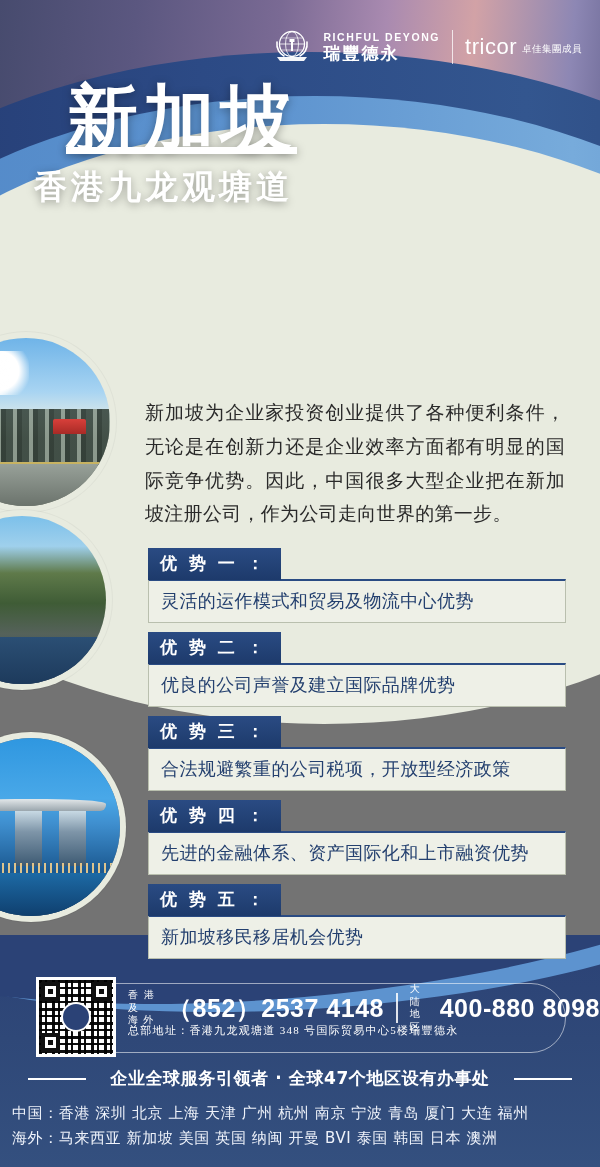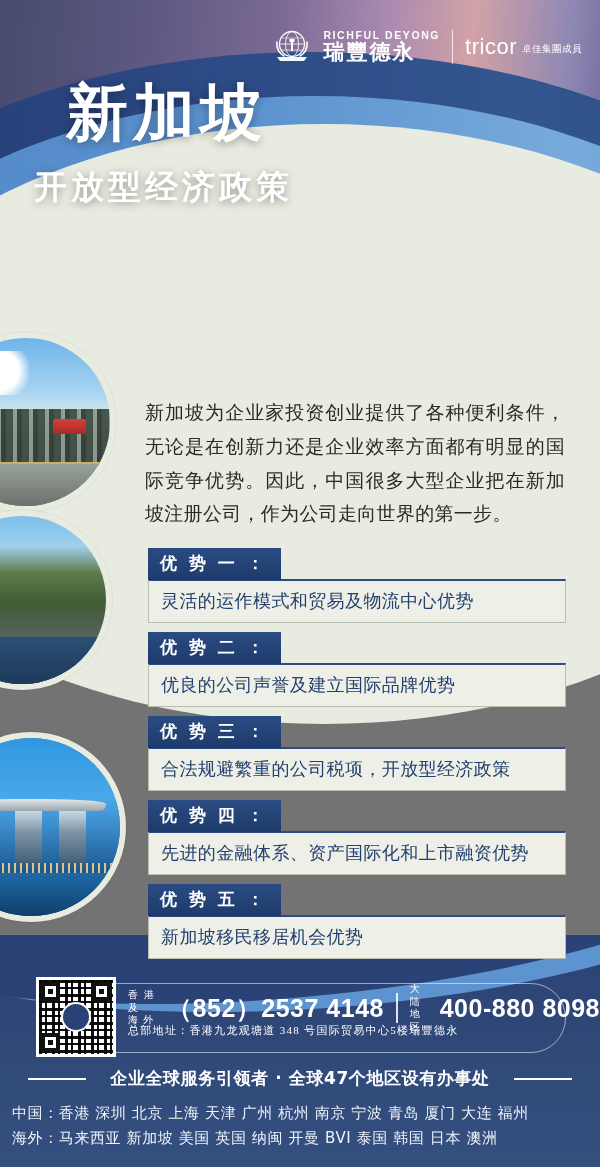--- a/index.html
+++ b/index.html
@@ -150,38 +150,39 @@
   .crest{
     width:42px;height:42px;flex:0 0 42px;
     position:relative;
   }
   .logo-cn-block{display:flex;flex-direction:column;line-height:1;}
   .logo-en{
     font-size:10.5px;font-weight:bold;letter-spacing:1.6px;color:#fff;
     margin-bottom:3px;
   }
   .logo-cn{
-    font-size:21px;font-weight:bold;letter-spacing:2px;color:#fff;
-    font-family:Liberation Mono, monospace;
+    font-size:17px;font-weight:bold;letter-spacing:2px;color:#fff;
+    font-family:Liberation Sans, sans-serif;
   }
   .logo-div{width:1px;height:34px;background:rgba(255,255,255,.75);margin:0 2px;}
   .tricor-wrap{display:flex;align-items:flex-end;gap:5px;}
   .tricor{
     font-size:22px;letter-spacing:.5px;color:#fff;line-height:1;
     font-family:"Liberation Sans",sans-serif;
   }
   .tricor-cn{font-size:9.5px;color:#fff;letter-spacing:.5px;padding-bottom:2px;}
 
   
   .title-main{
     position:absolute;left:66px;top:82px;z-index:25;
-    font-size:62px;font-weight:bold;color:#fff;letter-spacing:5px;
+    font-size:72px;font-weight:bold;color:#fff;letter-spacing:5px;
     font-family:"DejaVu Sans","Liberation Sans",sans-serif;
     text-shadow:0 2px 10px rgba(0,0,0,.35);
     line-height:1;
+    text-decoration:underline;
   }
   .title-sub{
     position:absolute;left:34px;top:166px;z-index:25;
     font-size:33px;font-weight:bold;color:#fff;letter-spacing:4px;
     font-family:"DejaVu Sans","Liberation Sans",sans-serif;
     text-shadow:0 2px 8px rgba(0,0,0,.35);
     line-height:1.25;
   }
 
   
@@ -353,21 +354,21 @@
       <span class="logo-cn">瑞豐德永</span>
     </div>
     <div class="logo-div"></div>
     <div class="tricor-wrap">
       <span class="tricor">tricor</span>
       <span class="tricor-cn">卓佳集團成員</span>
     </div>
   </div>
 
   <div class="title-main">新加坡</div>
-  <div class="title-sub">开放型经济政策</div>
+  <div class="title-sub">香港九龙观塘道</div>
 
   <div class="photo-circle pc1">
     <div class="ph-shophouse">
       <div class="ph-cloud"></div>
       <div class="ph-awning"></div>
     </div>
   </div>
   <div class="photo-circle pc2">
     <div class="ph-street">
       

